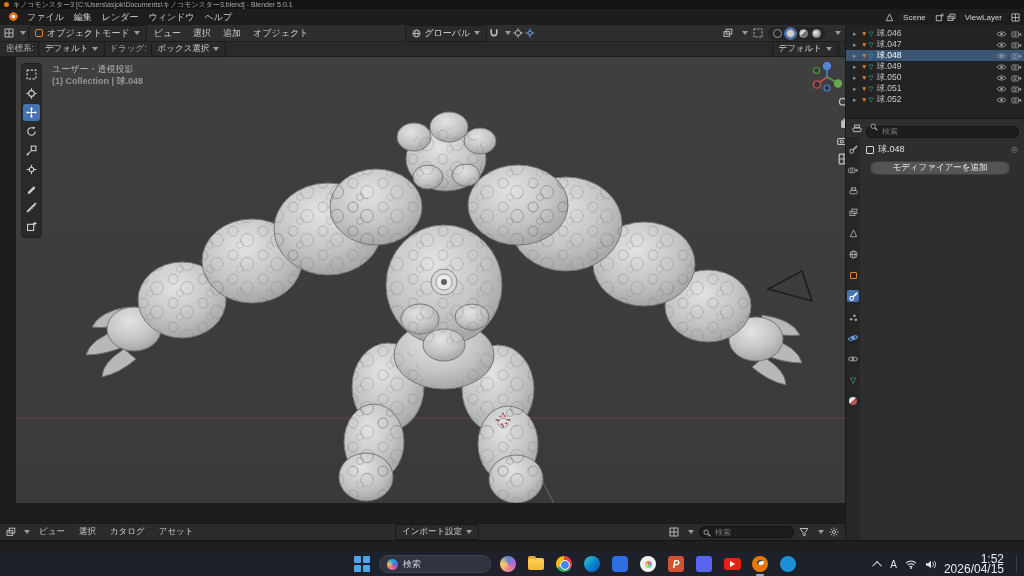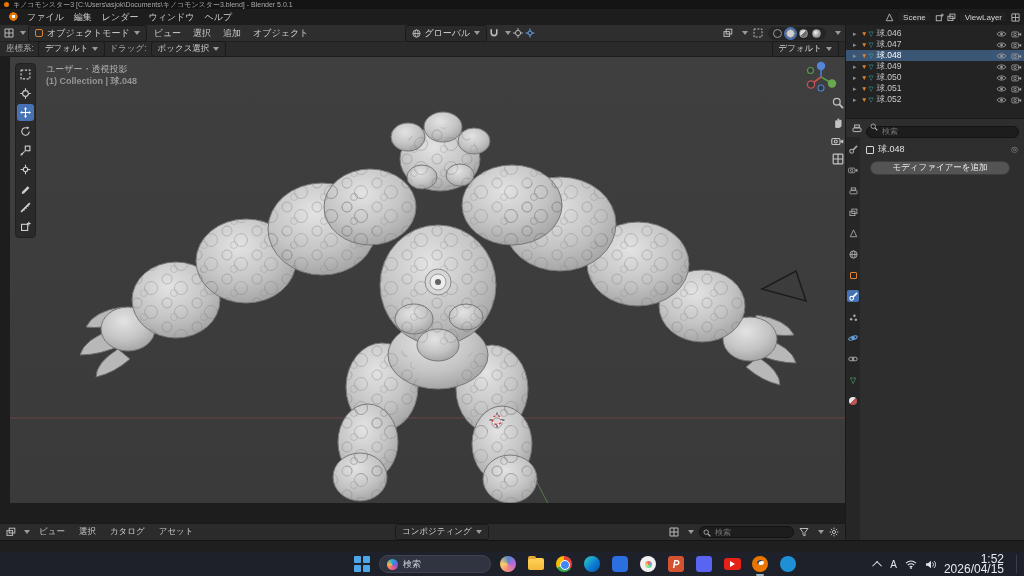--- a/index.html
+++ b/index.html
@@ -40,21 +40,21 @@
   .sphgrp { display:inline-flex; gap:4px; background:#242424; border-radius:8px; padding:2px 5px; align-items:center; }
   .sphgrp .on { outline:2px solid #4772b3; outline-offset:0; }
   .bluetog { color:#6aa5e8; }
 
   
   .tset { position:absolute; left:0; top:42px; width:845px; height:15px; background:#2a2a2a; border-bottom:1px solid #1c1c1c; display:flex; align-items:center; font-size:8.5px; gap:4px; padding:0 6px;text-align:right; }
   .tset .lbl { color:#a8a8a8; }
   .tset .opts { margin-left:auto; }
 
   
-  .viewport { position:absolute; left:10px; top:57px; width:845px; height:446px; background:linear-gradient(#3f3f3f,#3a3a3a); overflow:hidden; }
+  .viewport { position:absolute; left:16px; top:57px; width:845px; height:446px; background:linear-gradient(#3f3f3f,#3a3a3a); overflow:hidden; }
   .vtext { position:absolute; left:36px; top:6px; font-size:9px; line-height:12px; pointer-events:none; }
   .vtext .l1 { color:#b4b4b4; }
   .vtext .l2 { color:#959595;font-weight:bold; }
 
   .toolbar { position:absolute; left:5px; top:6px; width:21px; background:rgba(40,40,40,.92); border:1px solid #202020; border-radius:4px; display:flex; flex-direction:column; padding:2px 1px; gap:2px; }
   .tool { width:17px; height:17px; border-radius:3px; display:flex; align-items:center; justify-content:center; color:#cfcfcf; }
   .tool.active { background:#4772b3; color:#fff; }
 
   .gizmo { position:absolute; left:794px; top:2px; }
   .navcol { position:absolute; left:821px; top:40px; display:flex; flex-direction:column; gap:7px; color:#c3c3c3; align-items:center; }
@@ -702,21 +702,21 @@
   <div class="abar">
     <svg class="i ig" width="10" height="10">
         <use href="#sy-layers"></use>
       </svg>
     <i class="cr"></i>
     <span class="menu">ビュー</span>
     <span class="menu">選択</span>
     <span class="menu">カタログ</span>
     <span class="menu">アセット</span>
     <span class="center pill">
-      <span>コンポジティング</span>
+      <span>インポート設定</span>
       <i class="cr"></i>
     </span>
     <span class="right">
       <svg class="i ig" width="10" height="10">
           <use href="#sy-grid"></use>
         </svg>
       <i class="cr"></i>
       <span class="searchbox">
         <svg class="i ig" width="8" height="8">
             <use href="#sy-mag"></use>

